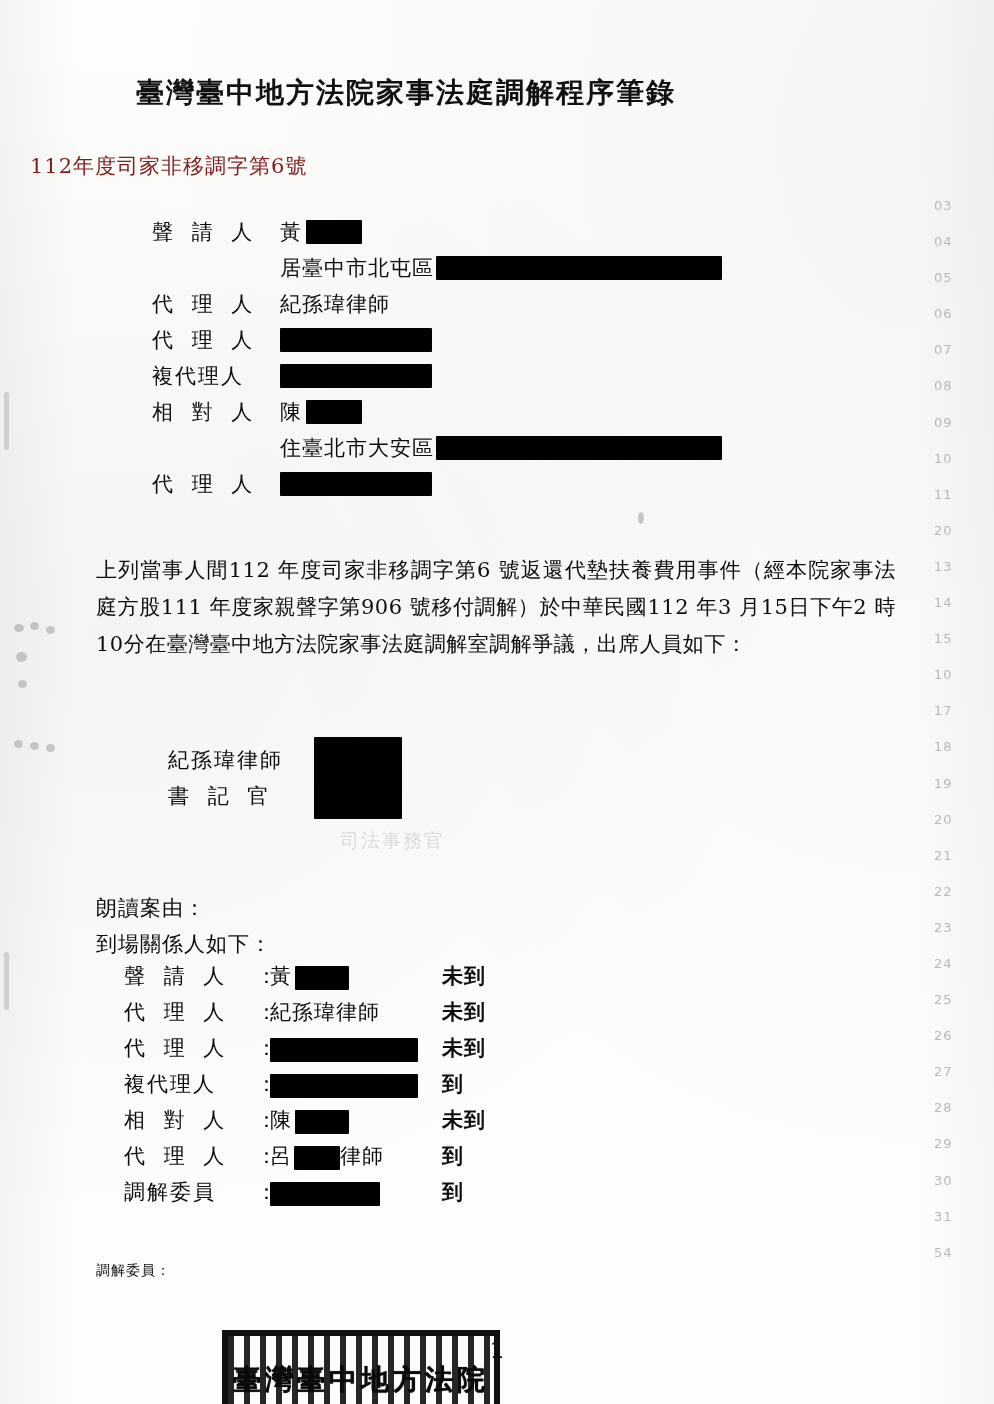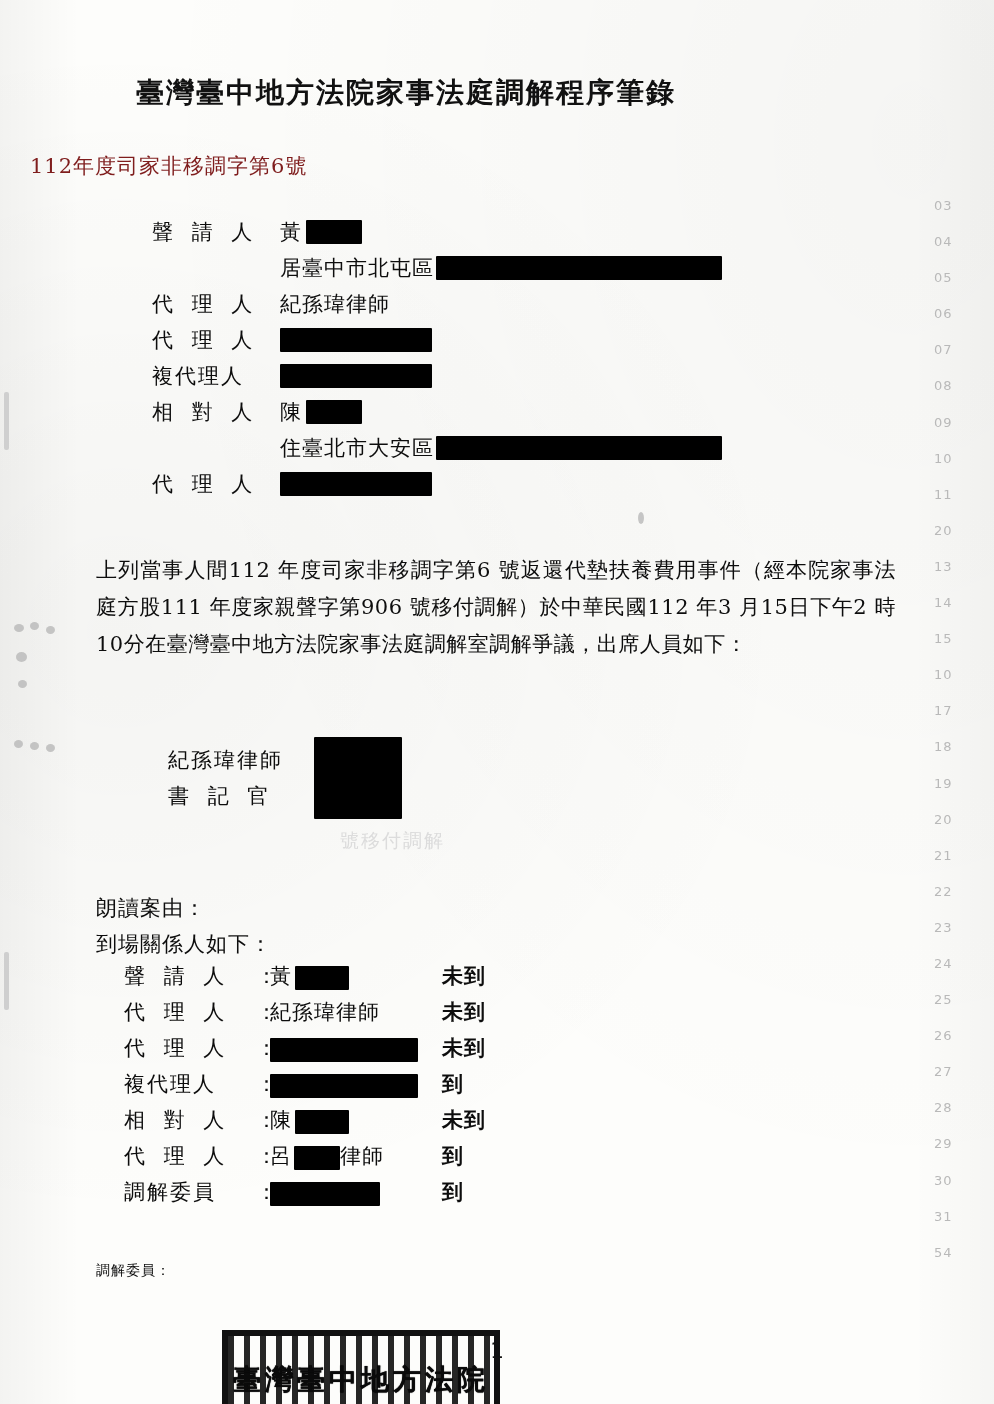--- a/index.html
+++ b/index.html
@@ -254,21 +254,21 @@
   <div class="edge-mark" style="left:4px; top:952px; width:5px; height:58px;"></div>
   <div class="smudge" style="left:14px; top:624px; width:10px; height:8px;"></div>
   <div class="smudge" style="left:30px; top:622px; width:9px; height:8px;"></div>
   <div class="smudge" style="left:46px; top:626px; width:9px; height:8px;"></div>
   <div class="smudge" style="left:16px; top:652px; width:11px; height:10px;"></div>
   <div class="smudge" style="left:18px; top:680px; width:9px; height:8px;"></div>
   <div class="smudge" style="left:14px; top:740px; width:9px; height:8px;"></div>
   <div class="smudge" style="left:30px; top:742px; width:9px; height:8px;"></div>
   <div class="smudge" style="left:46px; top:744px; width:9px; height:8px;"></div>
   <div class="smudge" style="left:638px; top:512px; width:6px; height:12px;"></div>
-  <div class="faint" style="left:340px; top:828px;">號移付調解</div>
+  <div class="faint" style="left:340px; top:828px;">司法事務官</div>
 
   <div class="title">臺灣臺中地方法院家事法庭調解程序筆錄</div>
 
   <div class="case-no">112年度司家非移調字第6號</div>
 
   <div class="line-numbers">
     <div>03</div>
     <div>04</div>
     <div>05</div>
     <div>06</div>

